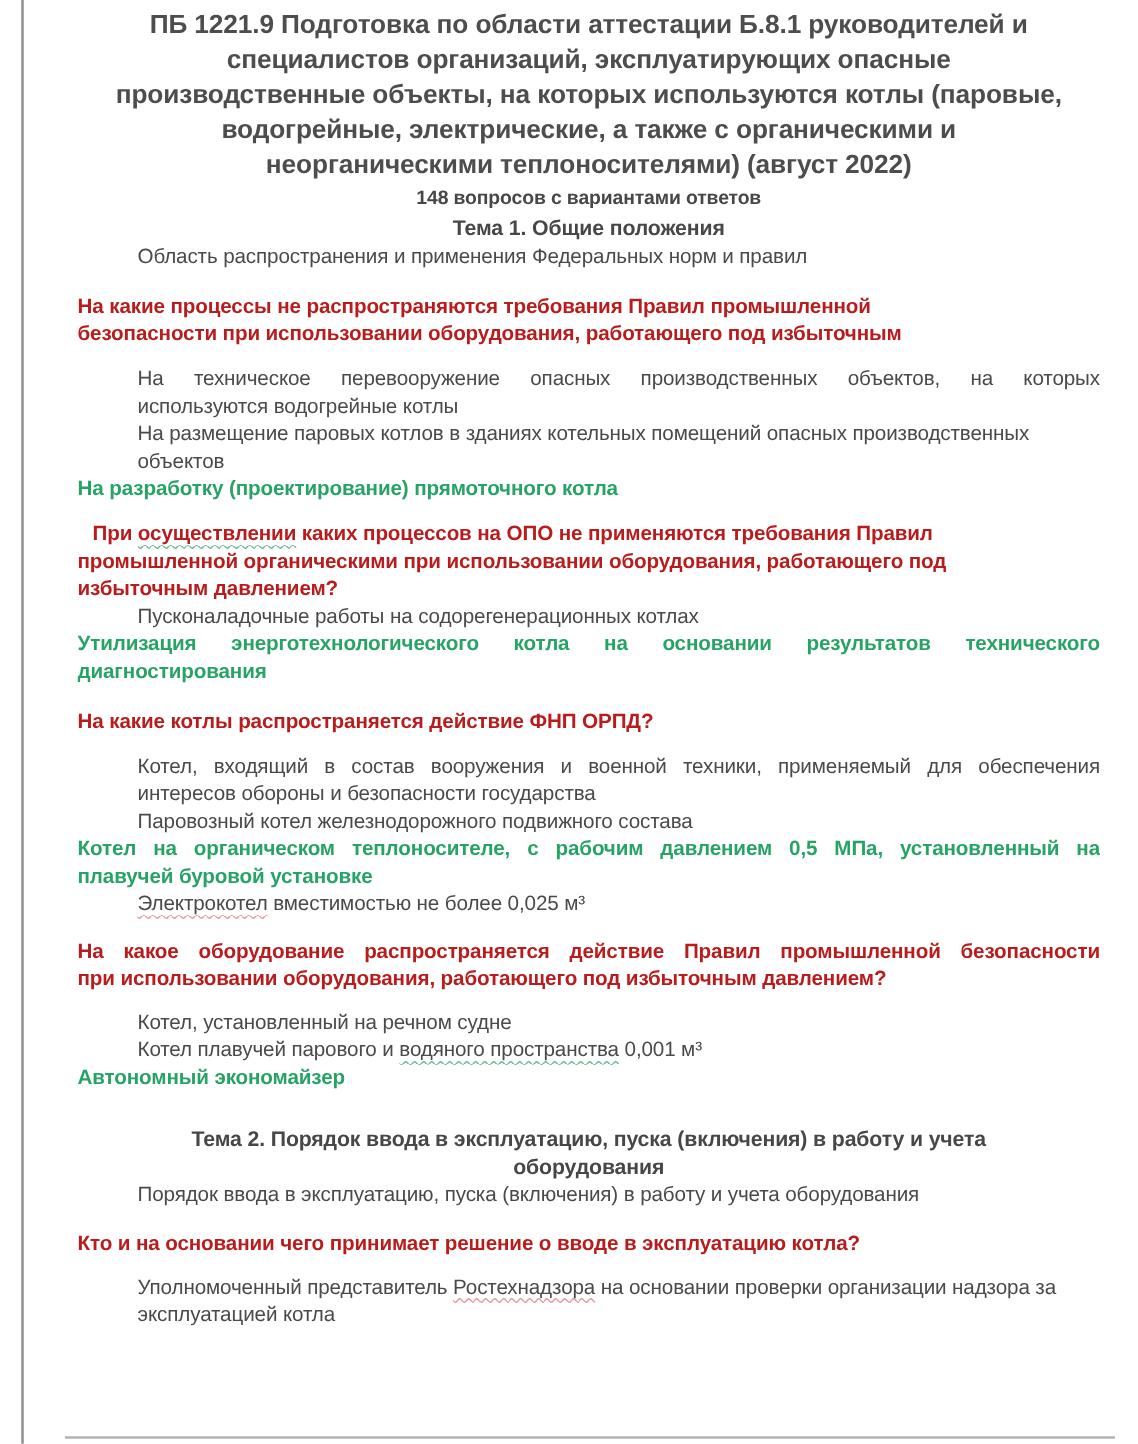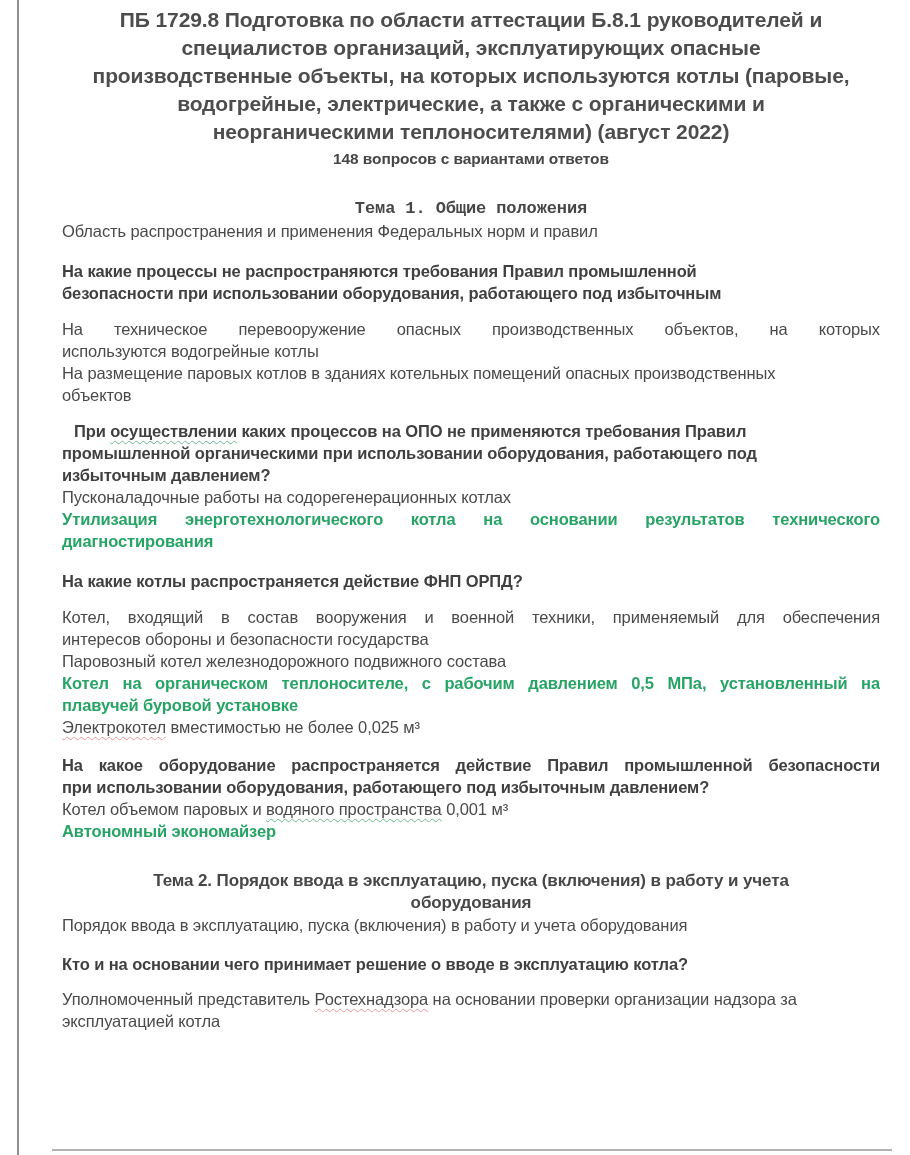--- a/index.html
+++ b/index.html
@@ -20,71 +20,73 @@
   .content{
     position:absolute;left:62px;top:6px;width:818px;overflow:hidden;
   }
   .ln{
     line-height:22px;font-size:16.5px;letter-spacing:-0.1px;
     white-space:nowrap;
   }
   .ln.t{font-weight:bold;font-size:21px;line-height:28px;text-align:center;color:#4d4d4d;}
   .ln.s{font-weight:bold;font-size:15.5px;line-height:22px;text-align:center;margin-top:2px;}
   .ln.h{font-weight:bold;font-size:17px;text-align:center;}
-  .ln.q{font-weight:bold;color:#404040;}
-  .ln.p{color:#4a4a4a;}
+  .ln.q{font-weight:bold;color:#b91c1c;}
+  .ln.p{color:#4a4a4a;margin-left:48px;}
   .ln.g{font-weight:bold;color:var(--green,#27a465);}
   .ln.f{text-align:justify;text-align-last:justify;}
   .u-g{
     text-decoration-line:underline;text-decoration-style:wavy;
     text-decoration-color:var(--sq-green,#6db893);text-decoration-thickness:1px;
     text-underline-offset:3px;
   }
   .u-r{
     text-decoration-line:underline;text-decoration-style:wavy;
     text-decoration-color:var(--sq-red,#e59a9a);text-decoration-thickness:1px;
     text-underline-offset:3px;
   }
 </style>
 </head>
 <body style="--ink: #474747; --green: #27a465; --border: #909090; --sq-green: #6db893; --sq-red: #e59a9a;">
 
 <div class="page-border-left"></div>
 <div class="bottom-rule"></div>
 <div class="content" id="content">
-    <div class="ln t"><span>ПБ 1729.8 Подготовка по области аттестации Б.8.1 руководителей и</span></div>
+    <div class="ln t"><span>ПБ 1221.9 Подготовка по области аттестации Б.8.1 руководителей и</span></div>
     <div class="ln t"><span>специалистов организаций, эксплуатирующих опасные</span></div>
     <div class="ln t"><span>производственные объекты, на которых используются котлы (паровые,</span></div>
     <div class="ln t"><span>водогрейные, электрические, а также с органическими и</span></div>
     <div class="ln t"><span>неорганическими теплоносителями) (август 2022)</span></div>
     <div class="ln s"><span>148 вопросов с вариантами ответов</span></div>
-    <div class="ln h" style="margin-top: 28px; font-family: Liberation Mono, monospace;"><span>Тема 1. Общие положения</span></div>
+    <div class="ln h" style="margin-top: 2px;"><span>Тема 1. Общие положения</span></div>
     <div class="ln p"><span>Область распространения и применения Федеральных норм и правил</span></div>
     <div class="ln q" style="margin-top: 18px;"><span>На какие процессы не распространяются требования Правил промышленной</span></div>
     <div class="ln q"><span>безопасности при использовании оборудования, работающего под избыточным</span></div>
     <div class="ln p f" style="margin-top: 14px;"><span>На техническое перевооружение опасных производственных объектов, на которых</span></div>
     <div class="ln p"><span>используются водогрейные котлы</span></div>
     <div class="ln p"><span>На размещение паровых котлов в зданиях котельных помещений опасных производственных</span></div>
     <div class="ln p"><span>объектов</span></div>
+    <div class="ln g"><span>На разработку (проектирование) прямоточного котла</span></div>
     <div class="ln q" style="margin-top: 14px; margin-left: 12px;"><span>При </span><span class="u-g">осуществлении</span><span> каких процессов на ОПО не применяются требования Правил</span></div>
     <div class="ln q"><span>промышленной органическими при использовании оборудования, работающего под</span></div>
     <div class="ln q"><span>избыточным давлением?</span></div>
     <div class="ln p"><span>Пусконаладочные работы на содорегенерационных котлах</span></div>
     <div class="ln g f"><span>Утилизация энерготехнологического котла на основании результатов технического</span></div>
     <div class="ln g"><span>диагностирования</span></div>
     <div class="ln q" style="margin-top: 18px;"><span>На какие котлы распространяется действие ФНП ОРПД?</span></div>
     <div class="ln p f" style="margin-top: 14px;"><span>Котел, входящий в состав вооружения и военной техники, применяемый для обеспечения</span></div>
     <div class="ln p"><span>интересов обороны и безопасности государства</span></div>
     <div class="ln p"><span>Паровозный котел железнодорожного подвижного состава</span></div>
     <div class="ln g f"><span>Котел на органическом теплоносителе, с рабочим давлением 0,5 МПа, установленный на</span></div>
     <div class="ln g"><span>плавучей буровой установке</span></div>
     <div class="ln p"><span class="u-r">Электрокотел</span><span> вместимостью не более 0,025 м³</span></div>
     <div class="ln q f" style="margin-top: 16px;"><span>На какое оборудование распространяется действие Правил промышленной безопасности</span></div>
     <div class="ln q"><span>при использовании оборудования, работающего под избыточным давлением?</span></div>
-    <div class="ln p"><span>Котел объемом паровых и </span><span class="u-g">водяного пространства</span><span> 0,001 м³</span></div>
+    <div class="ln p" style="margin-top: 13px;"><span>Котел, установленный на речном судне</span></div>
+    <div class="ln p"><span>Котел плавучей парового и </span><span class="u-g">водяного пространства</span><span> 0,001 м³</span></div>
     <div class="ln g"><span>Автономный экономайзер</span></div>
     <div class="ln h" style="margin-top: 28px;"><span>Тема 2. Порядок ввода в эксплуатацию, пуска (включения) в работу и учета</span></div>
     <div class="ln h"><span>оборудования</span></div>
     <div class="ln p"><span>Порядок ввода в эксплуатацию, пуска (включения) в работу и учета оборудования</span></div>
     <div class="ln q" style="margin-top: 17px;"><span>Кто и на основании чего принимает решение о вводе в эксплуатацию котла?</span></div>
     <div class="ln p" style="margin-top: 13px;"><span>Уполномоченный представитель </span><span class="u-r">Ростехнадзора</span><span> на основании проверки организации надзора за</span></div>
     <div class="ln p"><span>эксплуатацией котла</span></div>
   </div>
 
 </body></html>

